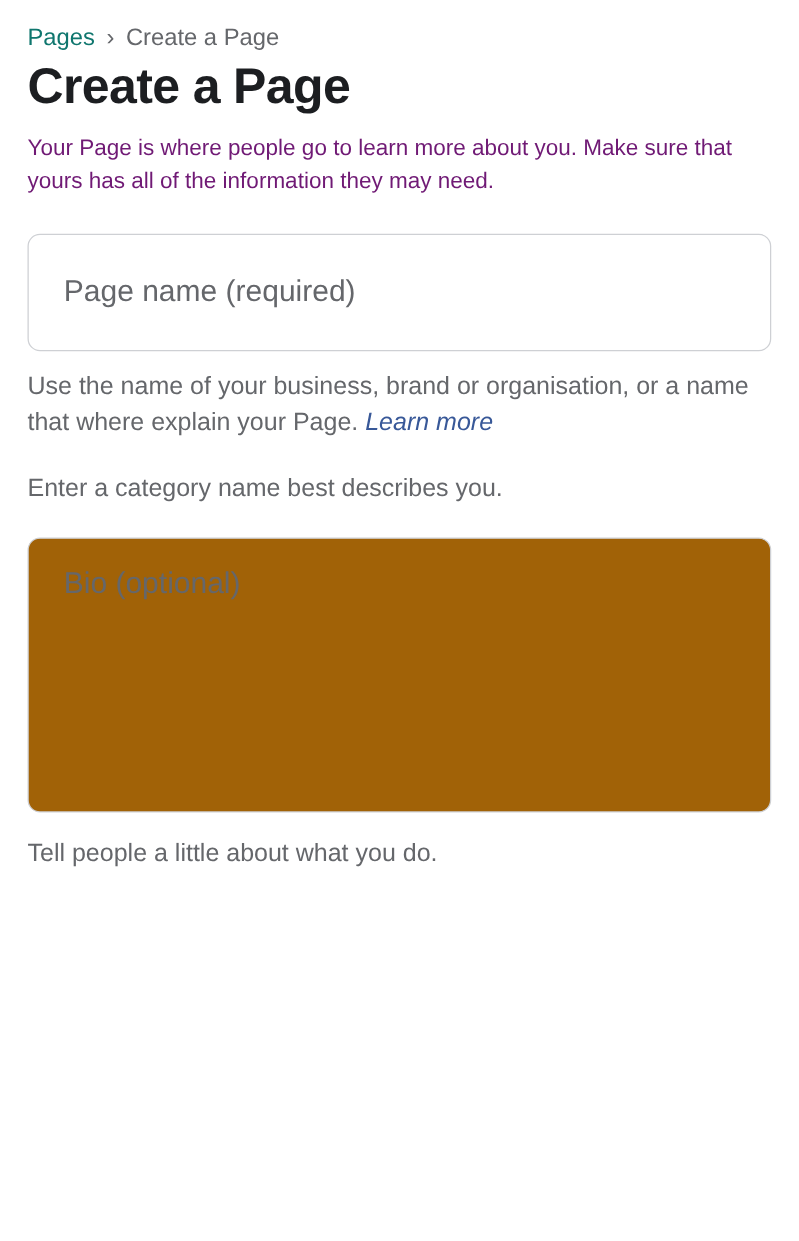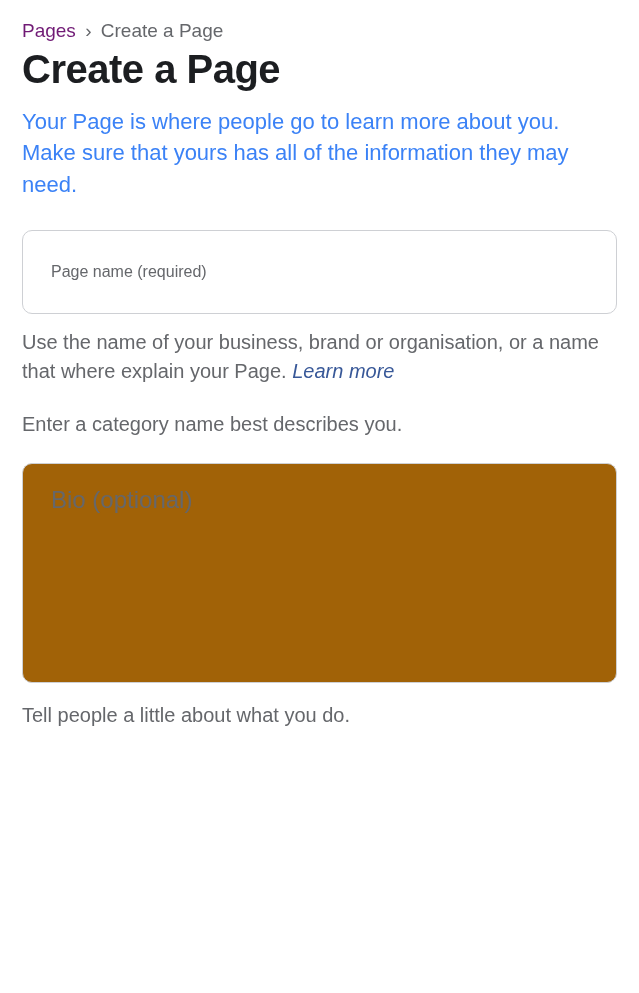--- a/index.html
+++ b/index.html
@@ -13,54 +13,54 @@
       width: 639px;
       padding: 20px 22px;
       color: #1c1e21;
     }
     .breadcrumb {
       font-size: 19px;
       color: #65676b;
       margin-bottom: 4px;
     }
     .breadcrumb-link {
-      color: #701a75;
+      color: #0f766e;
       text-decoration: none;
       cursor: pointer;
     }
     .breadcrumb-sep {
       margin: 0 4px;
       color: #65676b;
     }
     .breadcrumb-current {
       color: #65676b;
     }
     h1.page-title {
       font-size: 40px;
       font-weight: 800;
       color: #1c1e21;
       line-height: 1.15;
       margin-bottom: 14px;
       letter-spacing: -0.5px;
     }
     .page-description {
-      font-size: 22px;
-      color: #3b82f6;
+      font-size: 18px;
+      color: #701a75;
       line-height: 1.43;
       margin-bottom: 30px;
     }
     .field-group {
       margin-bottom: 24px;
     }
     .input-box {
       width: 100%;
       border: 1px solid #ced0d4;
       border-radius: 10px;
       padding: 32px 28px;
-      font-size: 16px;
+      font-size: 24px;
       color: #1c1e21;
       outline: none;
       background: #ffffff;
       font-family: inherit;
     }
     .input-box::placeholder {
       color: #65676b;
     }
     .textarea-box {
       width: 100%;

